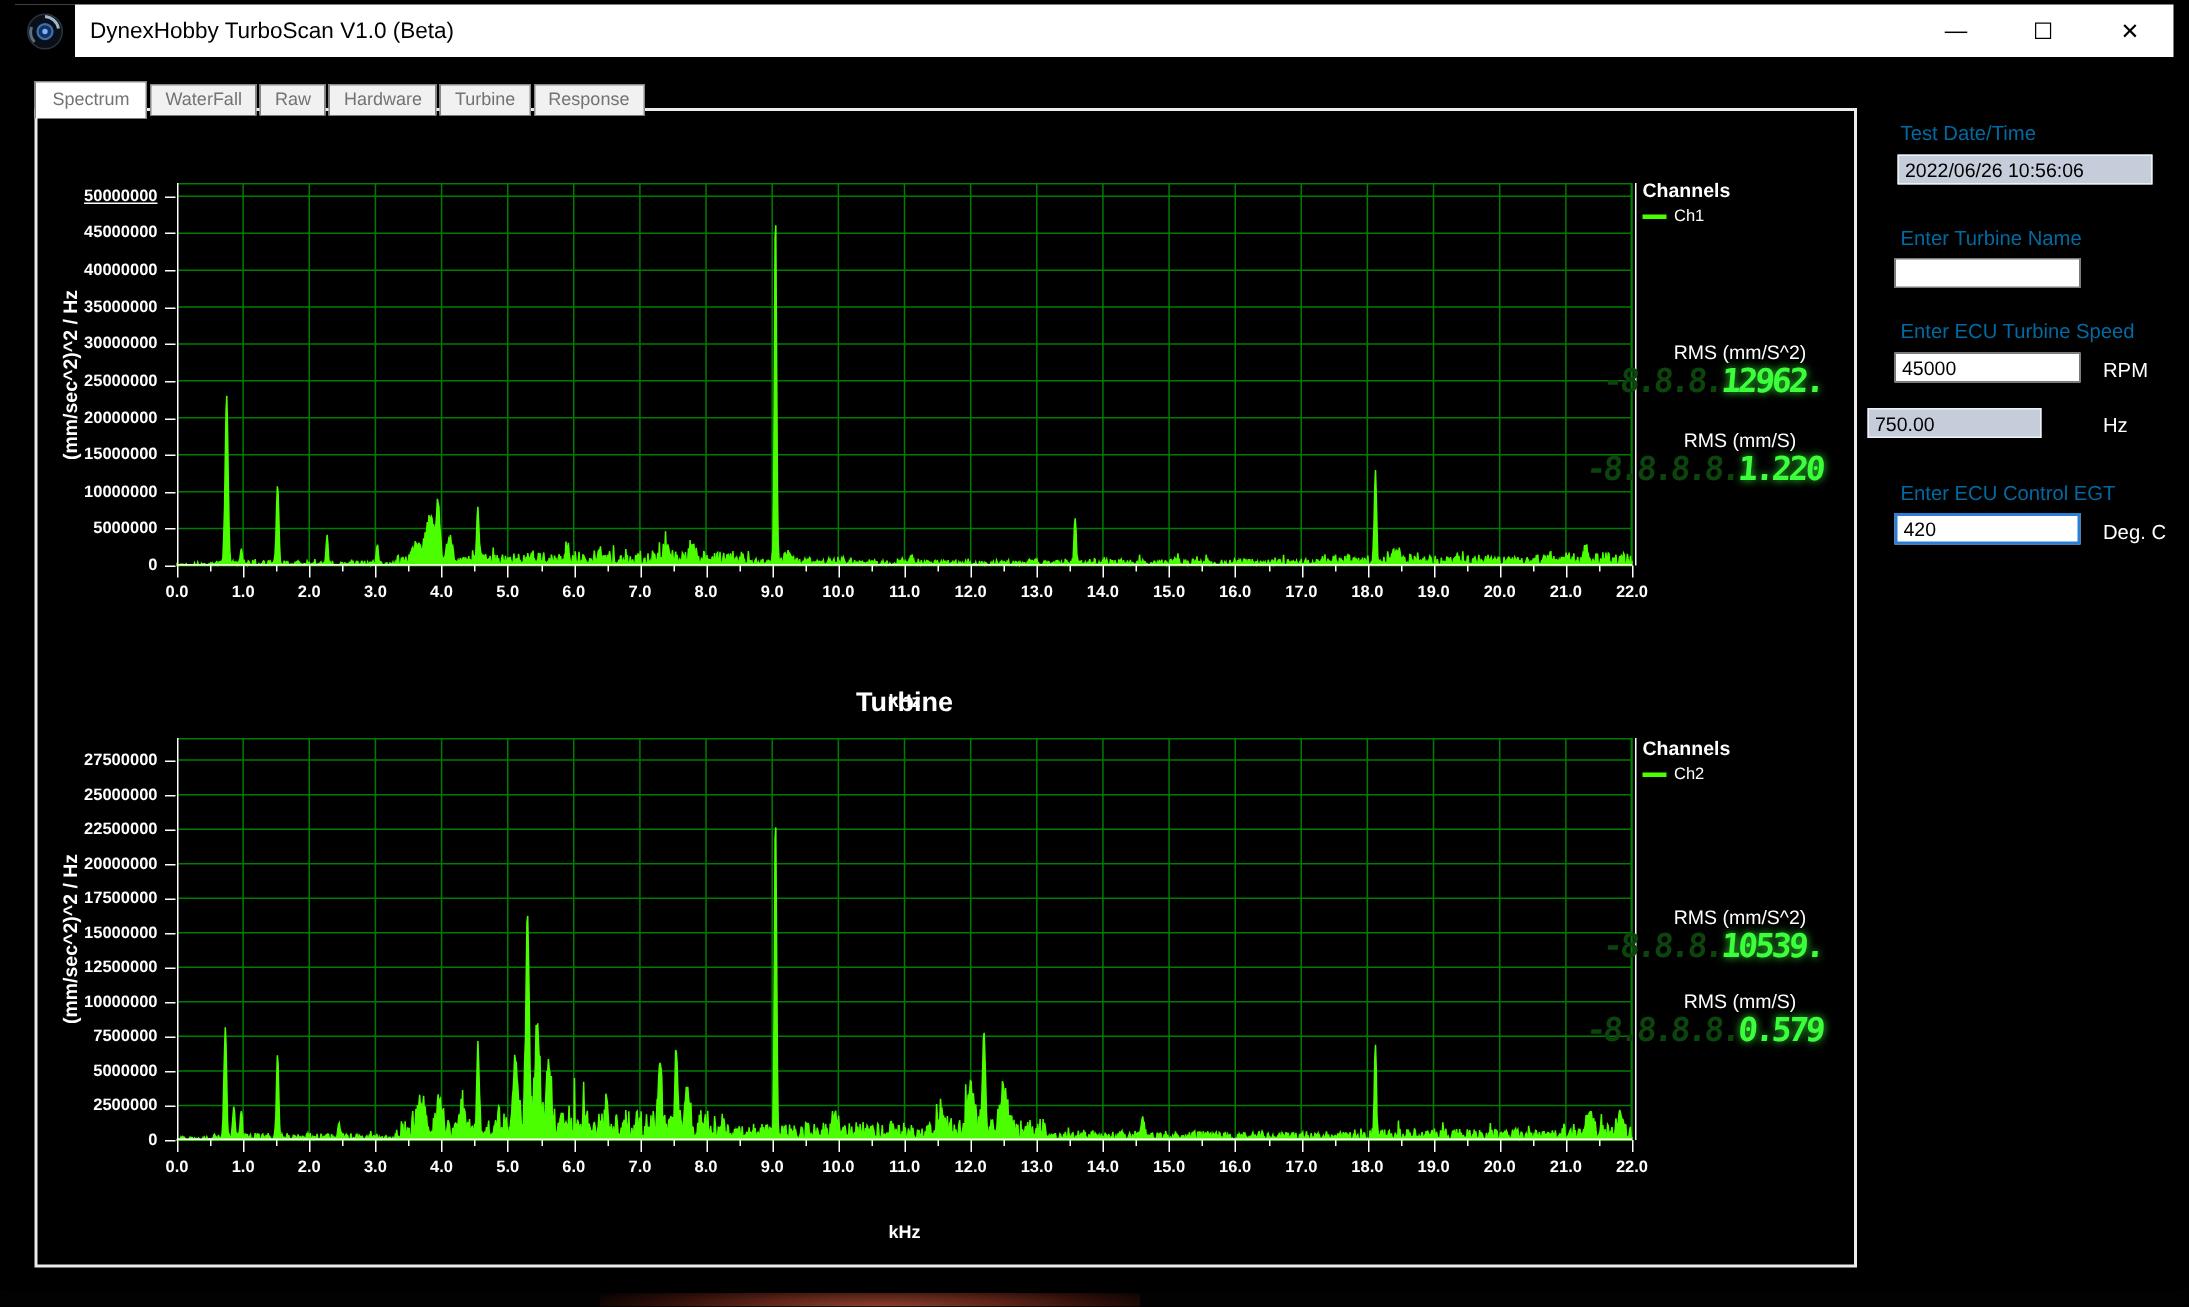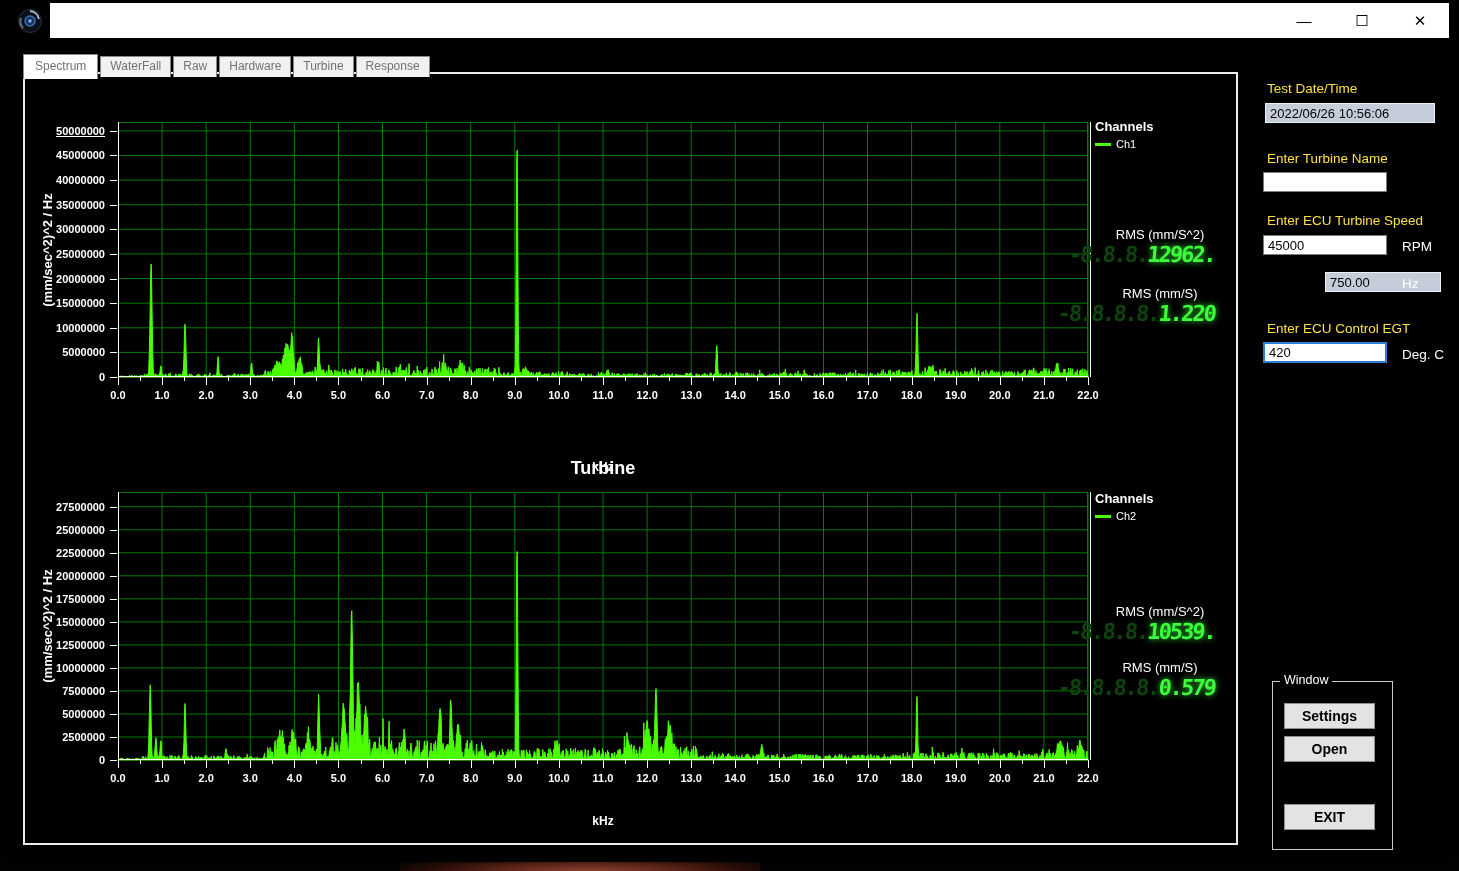--- a/index.html
+++ b/index.html
@@ -54,21 +54,21 @@
   .legend-dash{width:16px;height:3px;background:#4cff00;margin-right:5px;}
 
   .rms-label{position:absolute;left:1060px;width:150px;text-align:center;color:#fff;font-size:13px;}
   .led-display{position:absolute;left:1022px;width:168px;text-align:right;
                font-family:"DejaVu Sans Mono",monospace;font-weight:bold;font-size:22px;
                letter-spacing:-2px;transform:skewX(-5deg);white-space:nowrap;}
   .led-dim{color:#0d440d;}
   .led-lit{color:#3bff3b;text-shadow:0 0 6px rgba(59,255,59,.85);}
 
   
-  .side-label{position:absolute;color:#fde047;font-size:13.5px;white-space:nowrap;text-align:right;}
+  .side-label{position:absolute;color:#0369a1;font-size:13.5px;white-space:nowrap;text-align:right;}
   .side-unit{position:absolute;color:#fff;font-size:13.5px;}
   .field{position:absolute;height:20px;font-size:13px;font-family:"Liberation Sans",sans-serif;
          padding:1px 4px;box-sizing:border-box;}
   .field.readonly{background:#c6cdda;border:1px solid #eef0f4;color:#000;}
   .field.editable{background:#fff;border:1px solid #7a7a7a;color:#000;}
   .field.focused{background:#fff;border:2px solid #2a7fd4;color:#000;}
 
   .groupbox{position:absolute;border:1px solid #c9c9c9;}
   .groupbox-label{position:absolute;top:-9px;left:7px;background:#000;color:#fff;
                   font-size:12.5px;padding:0 4px;}
@@ -90,20 +90,21 @@
   <div class="titlebar">
     <div class="iconbox">
       <svg width="26" height="26" viewBox="0 0 26 26">
         <circle cx="13" cy="13" r="11.5" fill="#0b1018" stroke="#2a3342" stroke-width="1"></circle>
         <path d="M13 3 A10 10 0 0 1 22 11" stroke="#9fb6c8" stroke-width="2" fill="none"></path>
         <path d="M6 20 A10 10 0 0 1 4 10" stroke="#5c6f7e" stroke-width="2" fill="none"></path>
         <circle cx="13" cy="13" r="5" fill="#14335c" stroke="#3d6fb5" stroke-width="1.5"></circle>
         <circle cx="13" cy="13" r="1.8" fill="#7db0ff"></circle>
       </svg>
     </div>
+    <div class="title-text">DynexHobby TurboScan V1.0 (Beta)</div>
     <div class="win-controls">
       <div class="win-btn">—</div>
       <div class="win-btn">☐</div>
       <div class="win-btn">✕</div>
     </div>
   </div>
 
   <div class="tabs">
     <div class="tab active">Spectrum</div>
     <div class="tab">WaterFall</div>
@@ -429,28 +430,22 @@
   <div class="side-label" style="left:1257px;top:78px;">Test Date/Time</div>
   <input class="field readonly" style="left: 1255px; top: 100px; width: 170px;" readonly="" value="2022/06/26 10:56:06">
 
   <div class="side-label" style="left:1257px;top:148px;">Enter Turbine Name</div>
   <input class="field editable" style="left: 1253px; top: 169px; width: 124px;" value="">
 
   <div class="side-label" style="left:1257px;top:210px;">Enter ECU Turbine Speed</div>
   <input class="field editable" style="left: 1253px; top: 232px; width: 124px;" value="45000">
   <div class="side-unit" style="left:1392px;top:236px;">RPM</div>
 
-  <input class="field readonly" style="left: 1315px; top: 269px; width: 116px;" readonly="" value="750.00">
+  <input class="field readonly" style="left: 1235px; top: 269px; width: 116px;" readonly="" value="750.00">
   <div class="side-unit" style="left:1392px;top:273px;">Hz</div>
 
   <div class="side-label" style="left:1257px;top:318px;">Enter ECU Control EGT</div>
   <input class="field focused" style="left: 1253px; top: 339px; width: 124px; height: 21px;" value="420">
   <div class="side-unit" style="left:1392px;top:344px;">Deg. C</div>
 
 
-  <div class="groupbox" style="left:1262px;top:678px;width:119px;height:167px;">
-    <div class="groupbox-label">Window</div>
-    <button class="btn bold" style="left:11px;top:21px;width:91px;height:26px;font-size:14px;">Settings</button>
-    <button class="btn bold" style="left:11px;top:54px;width:91px;height:26px;font-size:14px;">Open</button>
-    <button class="btn bold" style="left:11px;top:122px;width:91px;height:26px;font-size:14px;">EXIT</button>
-  </div>
 
 </div>
 
 </body></html>

